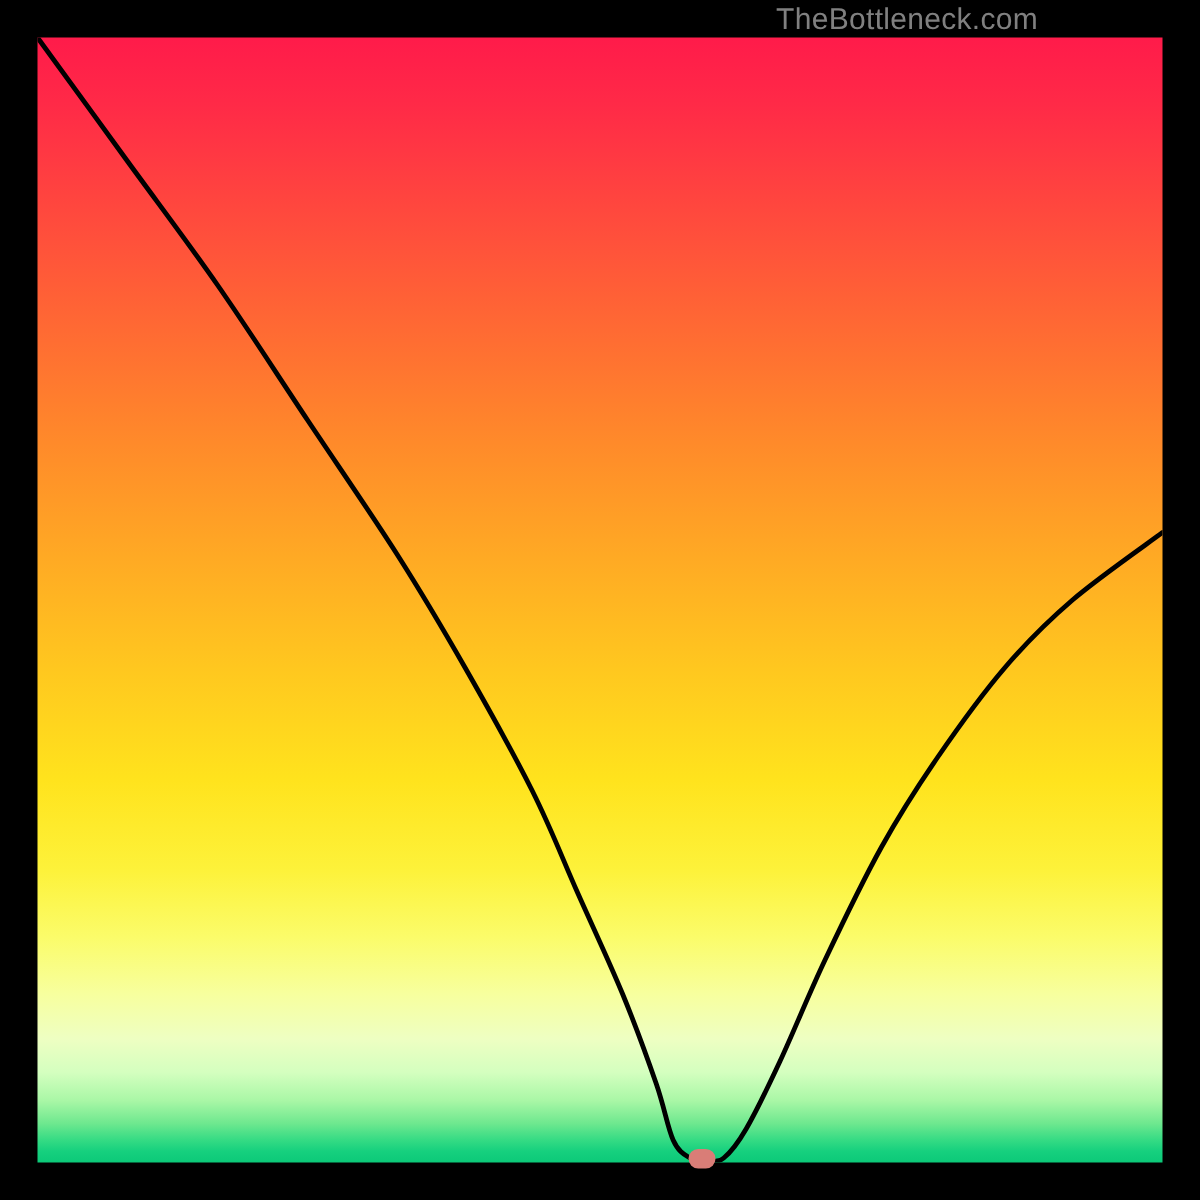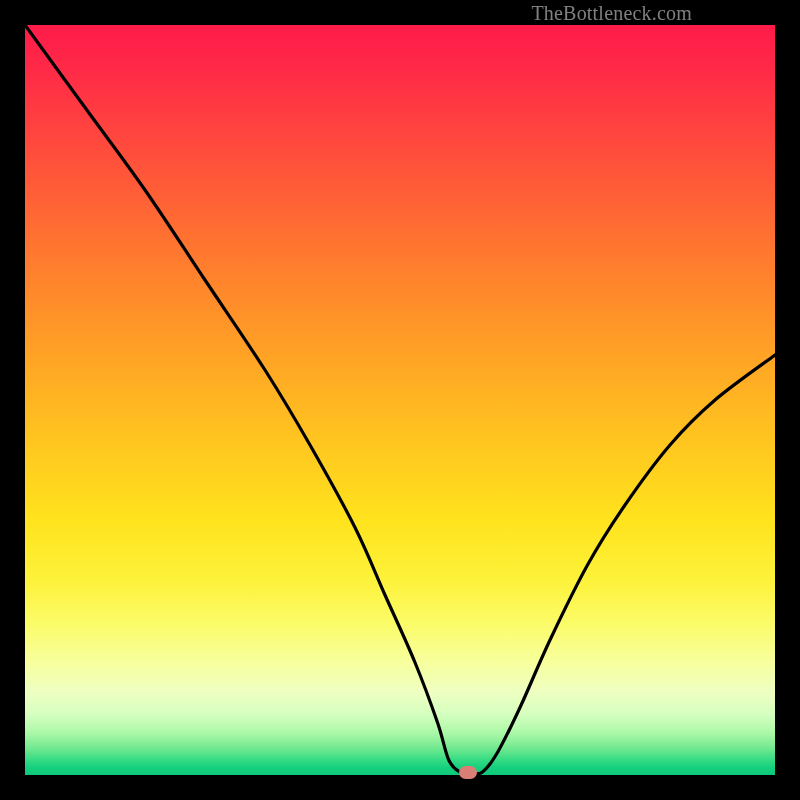--- a/index.html
+++ b/index.html
@@ -11,21 +11,20 @@
     overflow: hidden;
     font-family: Arial, Helvetica, sans-serif;
   }
   .frame {
     position: absolute;
     left: 0;
     top: 0;
     width: 700px;
     height: 800px;
     background: #000;
-    font-family: Liberation Serif, serif;
   }
   .plot-area {
     position: absolute;
     left: 25px;
     top: 25px;
     width: 750px;
     height: 750px;
     
     background: linear-gradient(
       to bottom,

